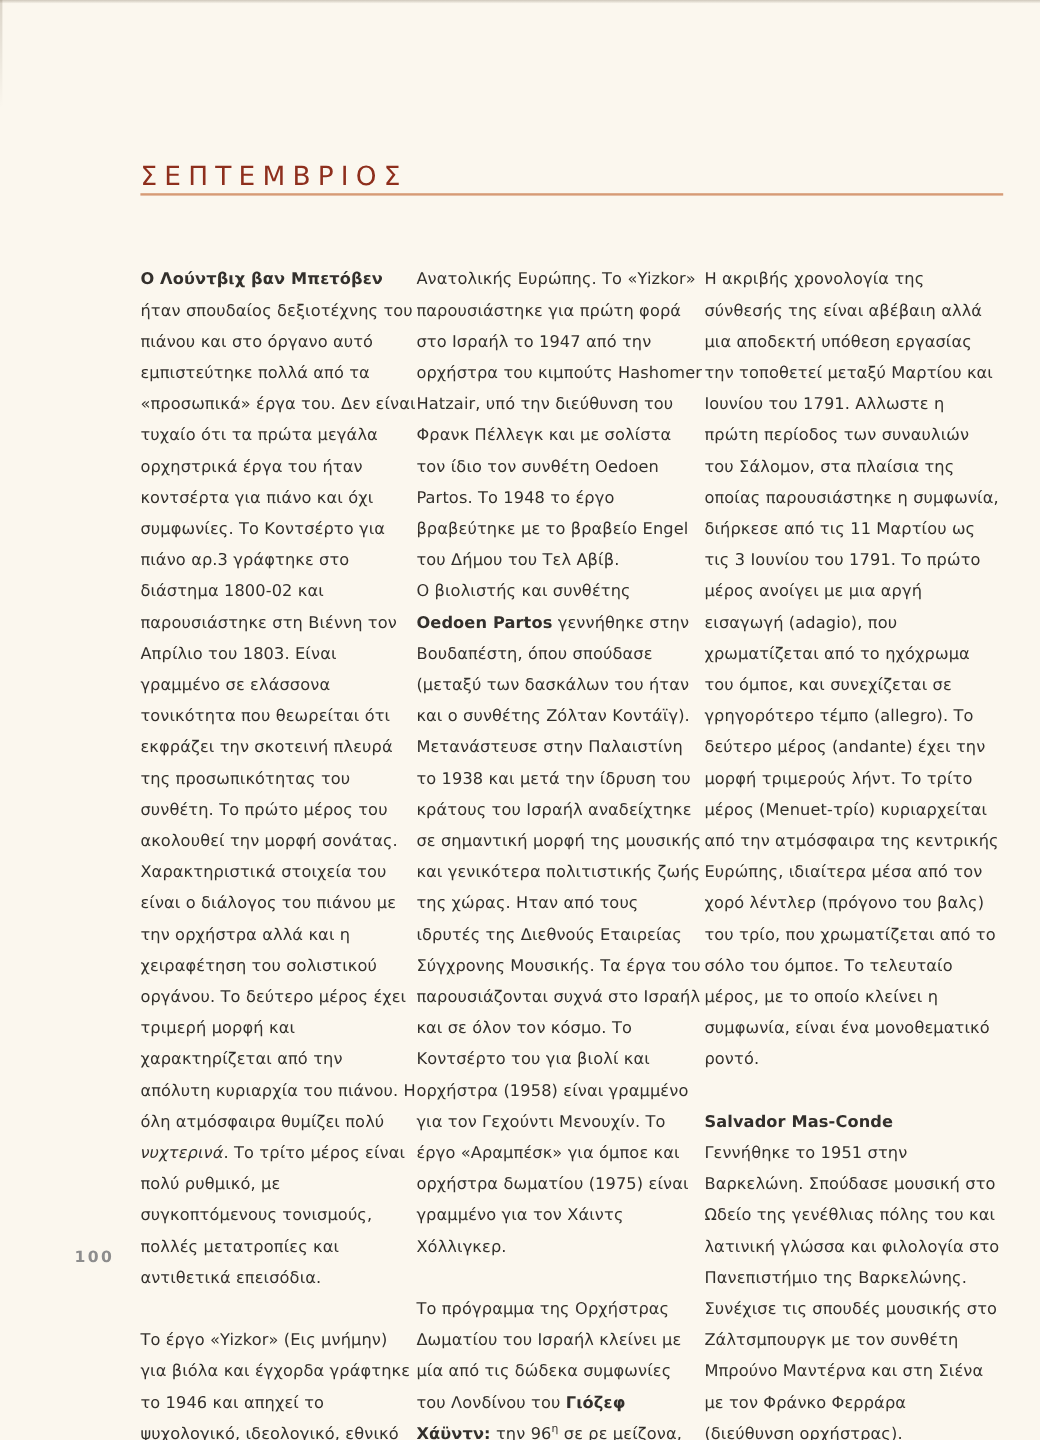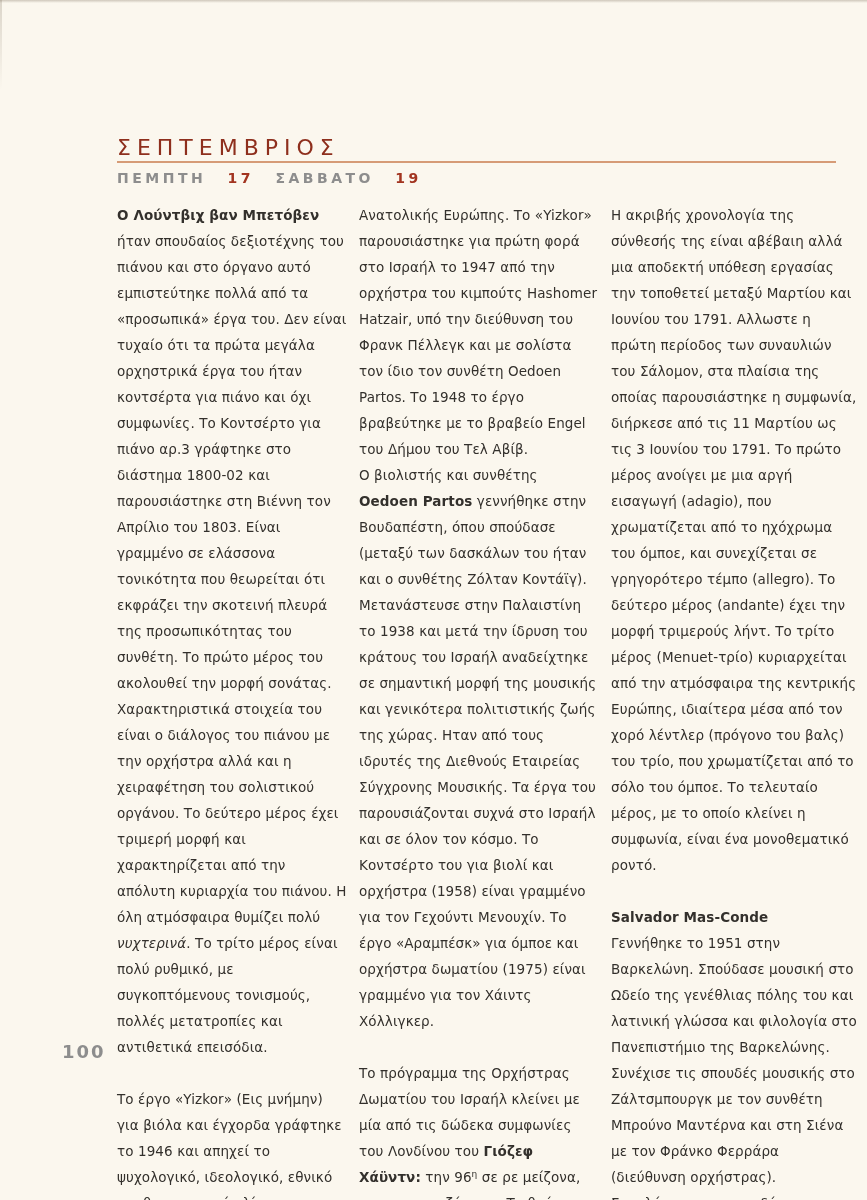--- a/index.html
+++ b/index.html
@@ -35,52 +35,46 @@
     position:absolute;left:0;top:25px;width:719px;height:2px;
     background:var(--rule);
   }
   .dateline{
     margin-top:10px;font-size:14px;font-weight:700;letter-spacing:3.5px;
     color:var(--gray);white-space:nowrap;
   }
   .dateline .part{margin-right:13px;}
   .dateline .red{color:#a23420;}
   main.columns{
-    position:absolute;left:117px;top:202px;width:740px;height:900px;
-    display:grid;grid-template-columns:230px 240px 246px;column-gap:12px;
+    position:absolute;left:117px;top:220px;width:740px;height:900px;
+    display:grid;grid-template-columns:230px 240px 246px;
   }
   .col{
     font-size:13.5px;line-height:26px;color:var(--ink);
     letter-spacing:0.1px;
   }
   .col p{margin:0;}
   .col p.gap{margin-top:26px;}
   .col .bold{font-weight:700;}
   .col .italic{font-style:italic;}
   .col .sup{font-size:9px;vertical-align:super;line-height:0;}
   .pagenum{
     position:absolute;left:62px;top:1041px;
-    font-size:18px;font-weight:700;letter-spacing:2px;color:var(--gray);
+    font-size:13px;font-weight:700;letter-spacing:2px;color:var(--gray);
   }
 </style>
 </head>
 <body>
 
 <div class="scan-edge"></div>
 <div class="scan-edge-left"></div>
 
 <header>
   <h1 class="month">ΣΕΠΤΕΜΒΡΙΟΣ</h1>
   <div class="header-rule"></div>
-  <div class="dateline">
-    <span class="part gray">ΠΕΜΠΤΗ</span>
-    <span class="part red">17</span>
-    <span class="part gray">ΣΑΒΒΑΤΟ</span>
-    <span class="part red">19</span>
-  </div>
 </header>
 
 <main class="columns">
   <div class="col">
       <p><span class="bold">Ο Λούντβιχ βαν Μπετόβεν</span><span class="normal"> ήταν σπουδαίος δεξιοτέχνης του πιάνου και στο όργανο αυτό εμπιστεύτηκε πολλά από τα «προσωπικά» έργα του. Δεν είναι τυχαίο ότι τα πρώτα μεγάλα ορχηστρικά έργα του ήταν κοντσέρτα για πιάνο και όχι συμφωνίες. Το Κοντσέρτο για πιάνο αρ.3 γράφτηκε στο διάστημα 1800-02 και παρουσιάστηκε στη Βιέννη τον Απρίλιο του 1803. Είναι γραμμένο σε ελάσσονα τονικότητα που θεωρείται ότι εκφράζει την σκοτεινή πλευρά της προσωπικότητας του συνθέτη. Το πρώτο μέρος του ακολουθεί την μορφή σονάτας. Χαρακτηριστικά στοιχεία του είναι ο διάλογος του πιάνου με την ορχήστρα αλλά και η χειραφέτηση του σολιστικού οργάνου. Το δεύτερο μέρος έχει τριμερή μορφή και χαρακτηρίζεται από την απόλυτη κυριαρχία του πιάνου. Η όλη ατμόσφαιρα θυμίζει πολύ </span><span class="italic">νυχτερινά</span><span class="normal">. Το τρίτο μέρος είναι πολύ ρυθμικό, με συγκοπτόμενους τονισμούς, πολλές μετατροπίες και αντιθετικά επεισόδια.</span></p>
       <p class="gap"><span class="normal">Το έργο «Yizkor» (Εις μνήμην) για βιόλα και έγχορδα γράφτηκε το 1946 και απηχεί το ψυχολογικό, ιδεολογικό, εθνικό και θρησκευτικό κλίμα που σφραγίστηκε από το Ολοκαύτωμα. Το έργο αποτελείται από ένα μέρος (συνολική διάρκεια 9 λεπτά), με κυρίαρχο στοιχείο το σόλο της βιόλας, που σύμφωνα με τον μουσικολόγο William Y. Elias, παίζει τον ρόλο της προσευχής. Το θέμα της βιόλας, από το οποίο προκύπτουν πέντε δευτερεύοντα θέματα, είναι εμπνευσμένο από την εβραϊκή θρησκευτική μουσική της</span></p>
     </div>
   <div class="col">
       <p><span class="normal">Ανατολικής Ευρώπης. Το «Yizkor» παρουσιάστηκε για πρώτη φορά στο Ισραήλ το 1947 από την ορχήστρα του κιμπούτς Hashomer Hatzair, υπό την διεύθυνση του Φρανκ Πέλλεγκ και με σολίστα τον ίδιο τον συνθέτη Oedoen Partos. Το 1948 το έργο βραβεύτηκε με το βραβείο Engel του Δήμου του Τελ Αβίβ.</span></p>
       <p><span class="normal">Ο βιολιστής και συνθέτης </span><span class="bold">Oedoen Partos</span><span class="normal"> γεννήθηκε στην Βουδαπέστη, όπου σπούδασε (μεταξύ των δασκάλων του ήταν και ο συνθέτης Ζόλταν Κοντάϊγ). Μετανάστευσε στην Παλαιστίνη το 1938 και μετά την ίδρυση του κράτους του Ισραήλ αναδείχτηκε σε σημαντική μορφή της μουσικής και γενικότερα πολιτιστικής ζωής της χώρας. Ηταν από τους ιδρυτές της Διεθνούς Εταιρείας Σύγχρονης Μουσικής. Τα έργα του παρουσιάζονται συχνά στο Ισραήλ και σε όλον τον κόσμο. Το Κοντσέρτο του για βιολί και ορχήστρα (1958) είναι γραμμένο για τον Γεχούντι Μενουχίν. Το έργο «Αραμπέσκ» για όμποε και ορχήστρα δωματίου (1975) είναι γραμμένο για τον Χάιντς Χόλλιγκερ.</span></p>

